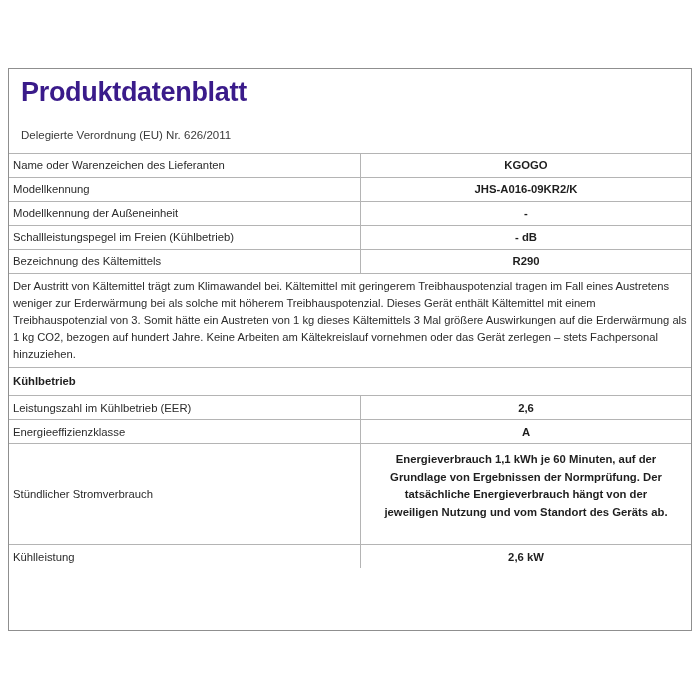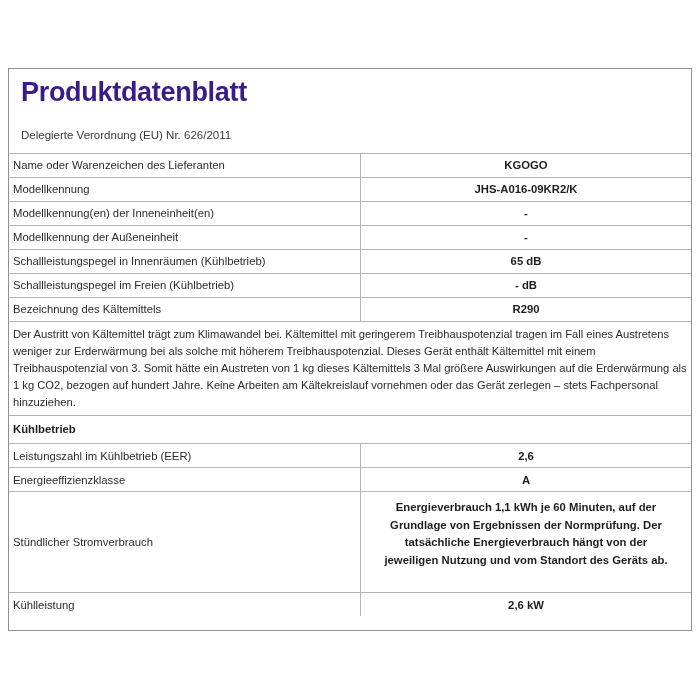--- a/index.html
+++ b/index.html
@@ -121,30 +121,22 @@
 
       <tr class="row-std">
         <td class="label">Name oder Warenzeichen des Lieferanten</td>
         <td class="value">KGOGO</td>
       </tr>
       <tr class="row-std">
         <td class="label">Modellkennung</td>
         <td class="value">JHS-A016-09KR2/K</td>
       </tr>
       <tr class="row-std">
-        <td class="label">Modellkennung(en) der Inneneinheit(en)</td>
-        <td class="value">-</td>
-      </tr>
-      <tr class="row-std">
         <td class="label">Modellkennung der Außeneinheit</td>
         <td class="value">-</td>
-      </tr>
-      <tr class="row-std">
-        <td class="label">Schallleistungspegel in Innenräumen (Kühlbetrieb)</td>
-        <td class="value">65 dB</td>
       </tr>
       <tr class="row-std">
         <td class="label">Schallleistungspegel im Freien (Kühlbetrieb)</td>
         <td class="value">- dB</td>
       </tr>
       <tr class="row-std">
         <td class="label">Bezeichnung des Kältemittels</td>
         <td class="value">R290</td>
       </tr>
 

